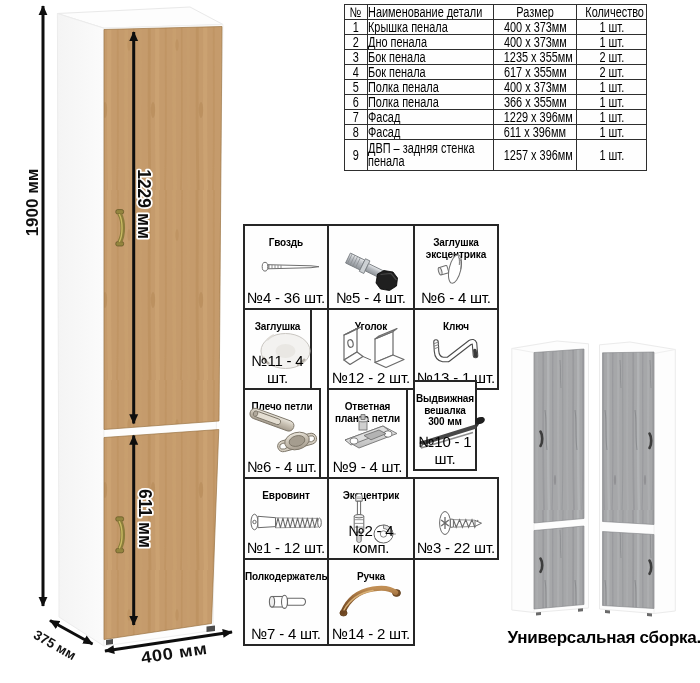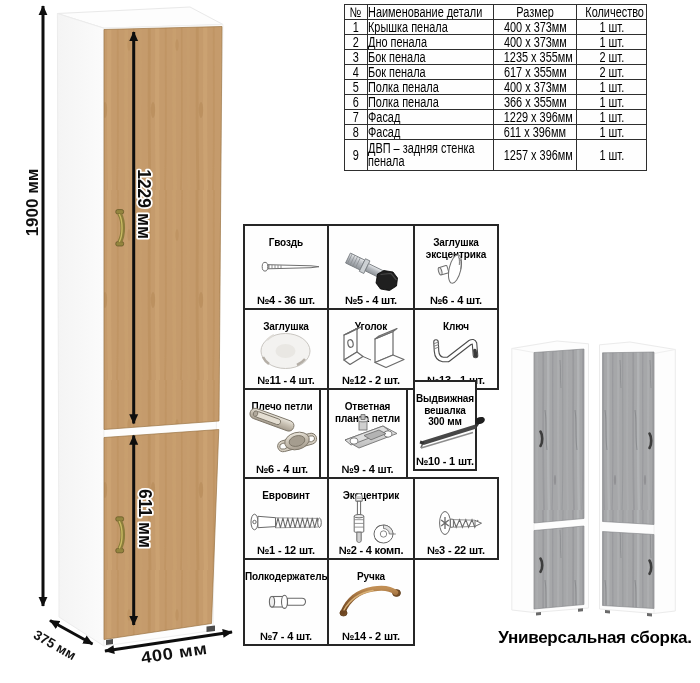--- a/index.html
+++ b/index.html
@@ -1,20 +1,20 @@
 <!DOCTYPE html>
 <html><head>
 <meta charset="utf-8">
 <style>
 html,body{margin:0;padding:0}
 body{width:700px;height:683px;position:relative;font-family:"Liberation Sans",sans-serif;background:#ffffff;overflow:hidden;color:#000}
 .abs{position:absolute}
 .cell{position:absolute;border:2px solid #262626;background:#fefefe;box-sizing:border-box;text-align:center}
 .ct{font-weight:bold;font-size:10px;line-height:11.5px;padding-top:11px;letter-spacing:-0.1px}
-.cc{position:absolute;left:0;right:0;bottom:2px;font-weight:bold;font-size:11px;letter-spacing:-0.2px}
+.cc{position:absolute;left:0;right:0;bottom:2px;font-weight:normal;font-size:15px;letter-spacing:-0.2px}
 table.parts{border-collapse:collapse;table-layout:fixed;font-size:14px}
 table.parts td{border:1.6px solid #2e2e2e;padding:0;line-height:13px;overflow:hidden;background:#fefefe;white-space:nowrap}
 table.parts td span{display:inline-block;transform:scaleX(0.78);white-space:nowrap}
 td.c{text-align:center}
 td.c span{transform-origin:50% 50%}
 td.n{padding-left:6px}
 td.n span{transform-origin:0 50%}
 </style>
 </head>
 <body>
@@ -136,21 +136,21 @@
    <path d="M43.5,31.5 a5.8,14.5 13 0 1 2.2,12" fill="none" stroke-width="0.8"></path>
    <g transform="rotate(-16 30 44)">
           <rect x="24.5" y="40" width="8.5" height="7.6" rx="1"></rect>
           <ellipse cx="25" cy="43.8" rx="1.6" ry="3.8" fill="#e8e8e8"></ellipse>
         </g>
   </g>
  </svg>
  <div class="cc">№6 - 4 шт.</div>
 </div>
 
-<div class="cell" style="left:243px;top:308px;width:86px;height:82px">
+<div class="cell" style="left:243px;top:308px;width:69px;height:82px">
  <div class="ct">Заглушка</div>
  <svg class="abs" style="left:0;top:0" width="82" height="78" viewBox="0 0 82 78">
   <ellipse cx="40.5" cy="41" rx="24.5" ry="17.5" fill="#f3f2f0" stroke="#c9c6c1" stroke-width="1"></ellipse>
   <ellipse cx="40.5" cy="41" rx="10" ry="7" fill="#e9e7e3"></ellipse>
   <path d="M18,47 a24.5,17.5 0 0 0 6,7" stroke="#b4aea6" stroke-width="2.5" fill="none"></path>
   <path d="M52,55 a24.5,17.5 0 0 0 8,-6" stroke="#b4aea6" stroke-width="2.5" fill="none"></path>
   <path d="M22,30 a24.5,17.5 0 0 1 7,-5" stroke="#dedbd6" stroke-width="2" fill="none"></path>
  </svg>
  <div class="cc">№11 - 4 шт.</div>
 </div>
@@ -439,13 +439,13 @@
 
 <path d="M602.5,531.5 L654,534.5 L654,608.5 L602.5,605.5 Z" fill="url(#gwd)" stroke="#808184" stroke-width="0.6"></path>
 
 <path d="M649.5,433.5 C651.8,437 651.8,444.5 649.5,448" fill="none" stroke="#3d3d3d" stroke-width="2.6" stroke-linecap="round"></path>
 
 <path d="M649.5,560.5 C651.8,564 651.8,570.5 649.5,573.8" fill="none" stroke="#3d3d3d" stroke-width="2.6" stroke-linecap="round"></path>
 
 <path d="M605,610 l5,0.5 0,3 -5,-0.5 z M647,613 l5,0.5 0,3 -5,-0.5 z" fill="#6a6a6a"></path>
 </svg>
 
-<div class="abs" style="left:489px;top:628px;width:212px;text-align:center;font-weight:bold;font-size:17px;letter-spacing:-0.25px">Универсальная сборка.</div>
+<div class="abs" style="left:489px;top:628px;width:212px;text-align:right;font-weight:bold;font-size:17px;letter-spacing:-0.25px">Универсальная сборка.</div>
 
 </body></html>

